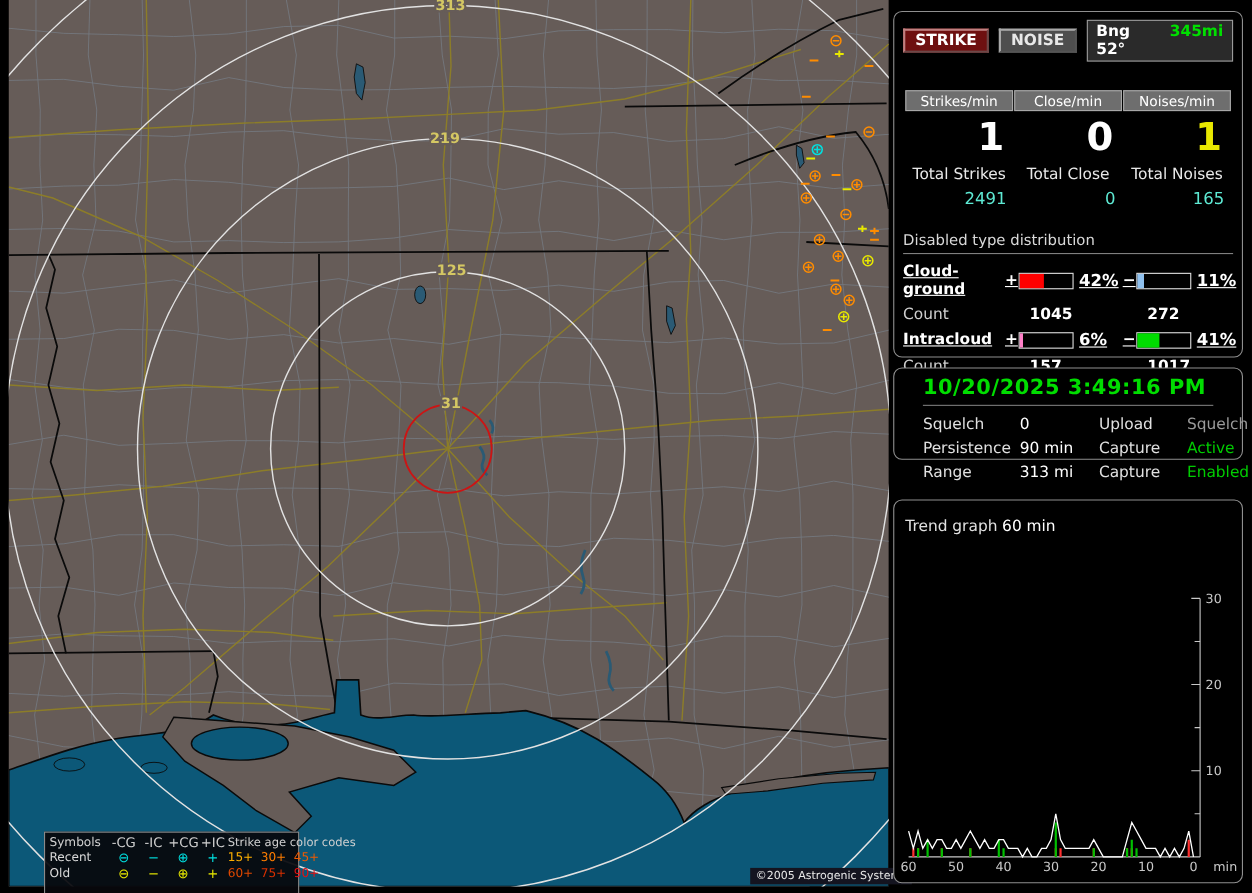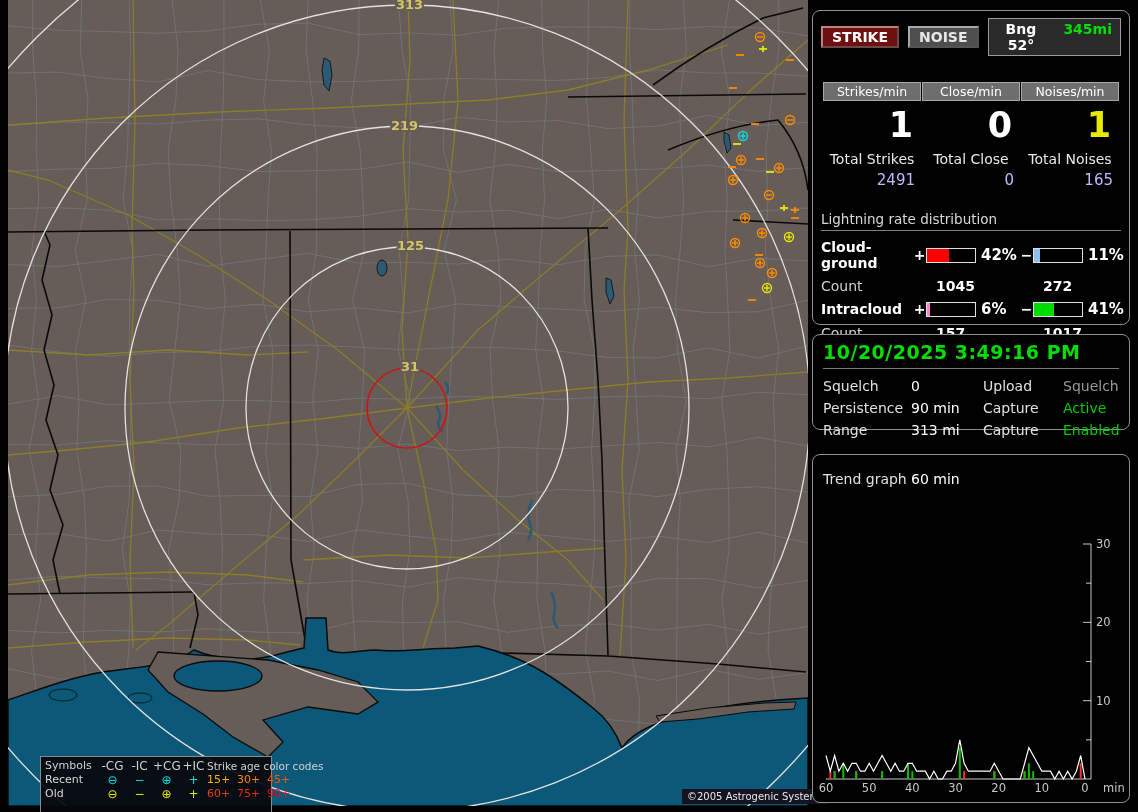--- a/index.html
+++ b/index.html
@@ -9,36 +9,36 @@
   .legend-grid{display:grid;grid-template-columns:54px 27px 27px 27px 27px 30px 30px 30px;line-height:14px;align-items:center;}
   .legend-grid .hdr{color:#d0d0d0;}
   .legend-grid .agehdr{grid-column:6/9;color:#d0d0d0;white-space:nowrap;font-size:10.5px;}
   .sym{text-align:center;font-size:12px;}
   .c-cyan{color:#00e0e0;} .c-yel{color:#e8e800;}
   .a15{color:#ffb000;} .a30{color:#ff7d00;} .a45{color:#f05a00;}
   .a60{color:#e04800;} .a75{color:#d93000;} .a90{color:#e81010;}
   .copyright{position:absolute;left:674px;top:789px;background:#141420;color:#e8e8e8;font-size:10px;padding:2px 5px;white-space:nowrap;}
   .panel{position:absolute;left:812px;width:318px;background:#000;border:1px solid #8f8f8f;border-radius:8px;box-sizing:border-box;}
   #p1{top:10px;height:315px;padding:7px 8px;}
-  #p2{top:334px;height:96px;padding:6px 10px;}
+  #p2{top:334px;height:84px;padding:6px 26px;}
   #p3{top:454px;height:349px;padding:8px 10px;}
   .p1-top{display:flex;align-items:center;}
   .btn{font-weight:bold;font-size:14px;padding:1px 9px;border:2px outset #b0b0b0;margin-right:9px;cursor:pointer;}
   .btn.strike{background:#6e1010;color:#fff;border-color:#c08080;}
   .btn.noise{background:#4e4e4e;color:#e8e8e8;border-color:#a8a8a8;}
-  .bng{margin-left:auto;background:#2a2a2a;border:1px solid #9a9a9a;font-weight:bold;font-size:14px;padding:2px 8px;display:flex;gap:18px;text-align:center;}
+  .bng{margin-left:auto;background:#2a2a2a;border:1px solid #9a9a9a;font-weight:bold;font-size:14px;padding:2px 8px;display:flex;gap:18px;}
   .bng .dist{color:#00e000;}
   .counters{display:flex;justify-content:space-between;margin-top:26px;padding:0 2px;}
   .ccol{width:98px;display:flex;flex-direction:column;}
   .chip{background:#6e6e6e;border:1px solid #a8a8a8;color:#fff;font-size:12.5px;text-align:center;padding:1px 0;}
   .bigv{font-size:35px;font-weight:bold;text-align:right;padding-right:8px;line-height:40px;margin-top:4px;}
   .tlabel{font-size:14px;color:#e8e8e8;text-align:center;margin-top:6px;white-space:nowrap;}
-  .tval{font-size:15px;color:#c4b5fd;text-align:right;padding-right:6px;margin-top:4px;}
+  .tval{font-size:15px;color:#5eead4;text-align:right;padding-right:6px;margin-top:4px;}
   .dist-title{color:#d8d8d8;font-size:13.5px;border-bottom:1px solid #808080;padding-bottom:3px;margin-top:22px;margin-bottom:8px;}
-  .drow{display:grid;grid-template-columns:92px 13px 50px 44px 13px 50px 44px;align-items:center;font-size:14px;margin-top:6px;}
+  .drow{display:grid;grid-template-columns:92px 13px 50px 44px 13px 50px 44px;align-items:center;font-size:14px;margin-top:6px;text-decoration:underline;}
   .drow .dlabel{font-weight:bold;font-size:14px;}
   .sign{font-weight:bold;text-align:center;}
   .bar{width:48px;height:13px;border:1px solid #e0e0e0;background:#000;}
   .bar>div{height:100%;}
   .pct{font-weight:bold;font-size:15px;padding-left:5px;}
   .crow{display:grid;grid-template-columns:92px 107px 107px;font-size:14px;margin-top:7px;margin-bottom:4px;}
   .crow .clab{color:#cfcfcf;}
   .crow .cval{font-weight:bold;padding-left:23px;}
   .dtime{color:#00dd00;font-weight:bold;font-size:19px;letter-spacing:0.5px;white-space:nowrap;}
   .hrline{border-top:1px solid #7a7a7a;margin:5px 0 9px 0;}
@@ -321,21 +321,21 @@
       <div class="tval">0</div>
     </div>
     <div class="ccol">
       <div class="chip">Noises/min</div>
       <div class="bigv" style="color:#e8e800">1</div>
       <div class="tlabel">Total Noises</div>
       <div class="tval">165</div>
     </div>
   </div>
 
-  <div class="dist-title">Lightning rate distribution</div>
+  <div class="dist-title">Disabled type distribution</div>
 
   <div class="drow">
     <div class="dlabel">Cloud-ground</div>
     <div class="sign">+</div>
     <div class="bar">
         <div style="width: 45%; background: rgb(255, 0, 0);"></div>
       </div>
     <div class="pct">42%</div>
     <div class="sign">−</div>
     <div class="bar">

